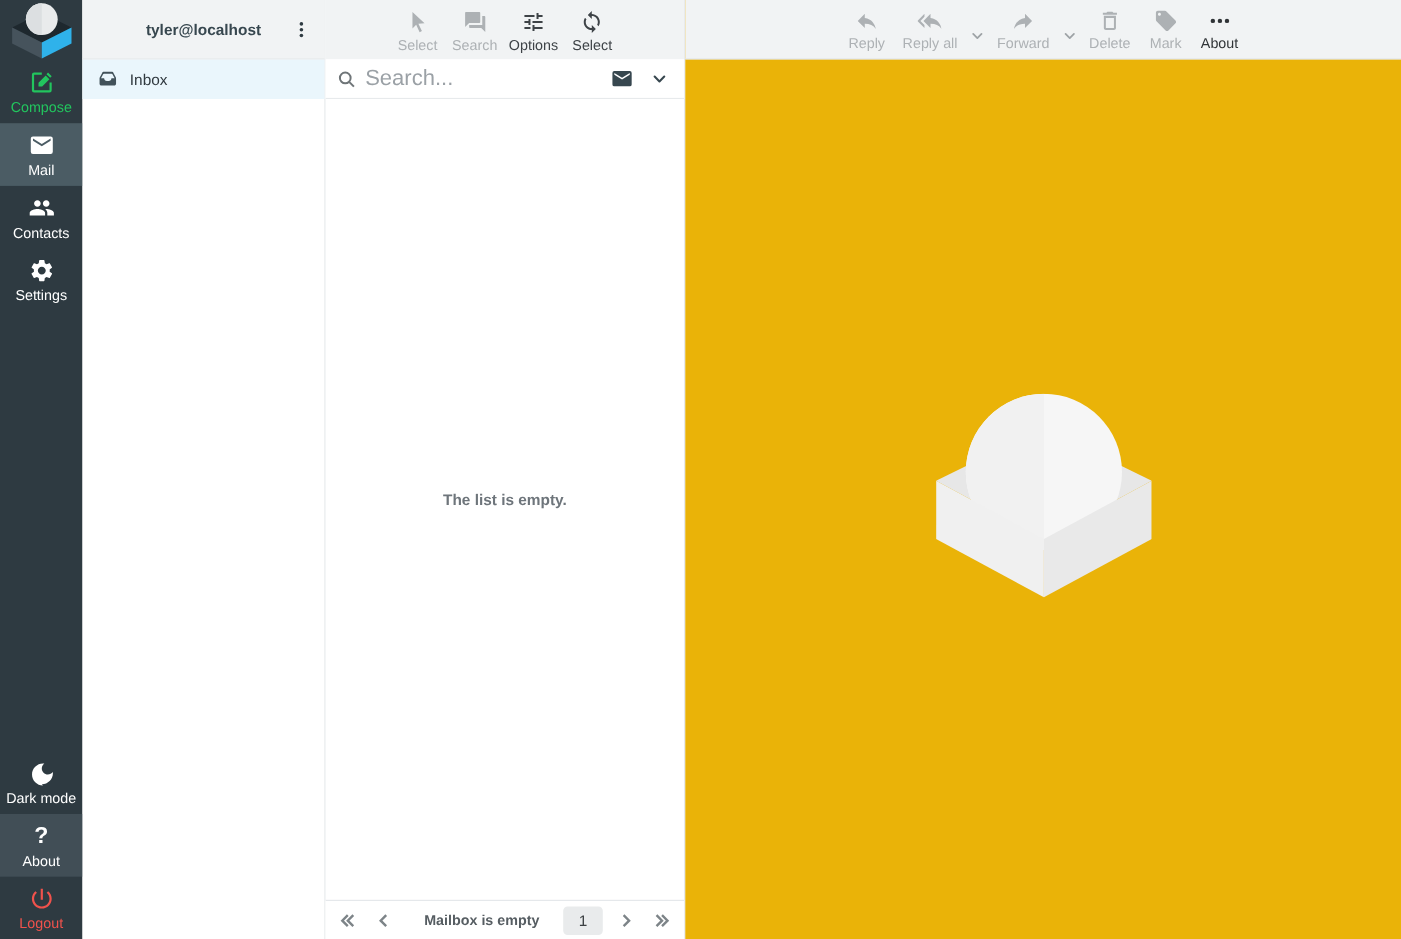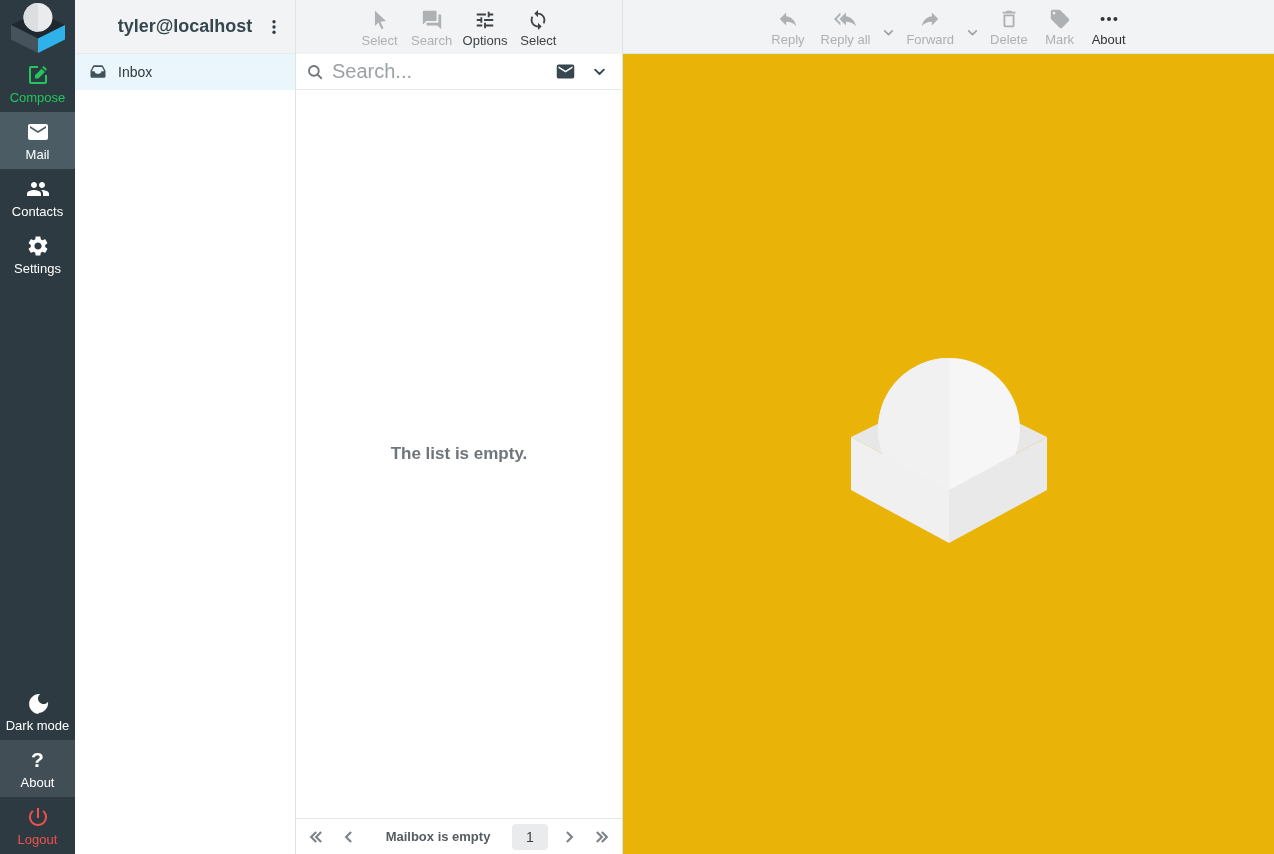--- a/index.html
+++ b/index.html
@@ -15,41 +15,41 @@
   .task-item.compose { color:#22c55e; height:56px; }
   .task-item.selected { background:#4b5c64; }
   .task-item.about-item { background:#414e56; }
   .task-item.logout { color:#f0524c; }
   .task-spacer { flex:1; }
   .q-icon { font-size:21px; font-weight:bold; line-height:24px; height:24px; }
 
   
   .folder-col { width:221px; flex-shrink:0; border-right:1px solid #dfe3e6; display:flex; flex-direction:column; background:#fff; }
   .folder-header { height:54px; flex-shrink:0; background:#f1f3f4; border-bottom:1px solid #e7eaec; display:flex; align-items:center; justify-content:center; position:relative; }
-  .folder-title { font-weight:bold; font-size:18px; color:#37474f; }
+  .folder-title { font-weight:bold; font-size:14px; color:#37474f; }
   .kebab-btn { position:absolute; right:6px; top:0; width:30px; height:54px; display:flex; align-items:center; justify-content:center; cursor:pointer; color:#2f3b42; }
   .folder-item { height:36px; flex-shrink:0; display:flex; align-items:center; gap:10px; padding:0 13px; font-size:14px; color:#30393f; cursor:pointer; }
   .folder-item.selected { background:#eaf6fc; }
   .folder-item svg { width:20px; height:20px; fill:#42525a; flex-shrink:0; }
 
   
   .list-col { width:327px; flex-shrink:0; border-right:1px solid #dfe3e6; display:flex; flex-direction:column; background:#fff; }
   .list-toolbar { height:54px; flex-shrink:0; background:#f1f3f4; display:flex; align-items:stretch; justify-content:center; }
   .tbtn { min-width:52px; padding:6px 5px 4px; display:flex; flex-direction:column; align-items:center; justify-content:center; gap:2px; font-size:13px; color:#3e4347; cursor:pointer; }
   .tbtn svg { width:22px; height:22px; fill:currentColor; }
   .tbtn.disabled { color:#adb1b4; cursor:default; }
   .search-row { height:36px; flex-shrink:0; background:#fff; border-bottom:1px solid #e7eaec; display:flex; align-items:center; padding:0 10px; gap:8px; }
   .search-row .mag { width:18px; height:18px; stroke:#6f7578; fill:none; stroke-width:2.4; flex-shrink:0; cursor:pointer; }
   .search-input { flex:1; border:none; outline:none; font-size:20px; color:#333; font-family:"Liberation Sans", sans-serif; min-width:0; }
   .search-input::placeholder { color:#9ba1a6; opacity:1; }
   .scope-btn { width:26px; height:30px; display:flex; align-items:center; justify-content:center; color:#37474f; cursor:pointer; flex-shrink:0; }
   .scope-btn svg.env { width:21px; height:21px; fill:currentColor; }
   .scope-btn svg.chev { width:15px; height:15px; stroke:#37474f; fill:none; stroke-width:3; }
   .list-body { flex:1; display:flex; align-items:center; justify-content:center; }
-  .empty-msg { font-size:17px; font-weight:bold; color:#6e757b; }
+  .empty-msg { font-size:14px; font-weight:bold; color:#6e757b; }
   .pagination { height:36px; flex-shrink:0; border-top:1px solid #e3e6e9; display:flex; align-items:center; padding:0 6px; gap:2px; background:#fff; }
   .page-btn { width:30px; height:30px; display:flex; align-items:center; justify-content:center; color:#7d8488; cursor:pointer; flex-shrink:0; }
   .page-btn svg { width:20px; height:20px; stroke:currentColor; fill:none; stroke-width:2.6; }
   .page-status { flex:1; text-align:center; font-size:13px; font-weight:bold; color:#565d62; }
   .page-input { width:36px; height:26px; flex-shrink:0; border:none; outline:none; background:#e9ebec; border-radius:4px; text-align:center; font-size:14px; color:#3c4043; font-family:"Liberation Sans", sans-serif; margin-right:4px; }
 
   
   .content-col { flex:1; min-width:0; display:flex; flex-direction:column; background:#eab308; }
   .content-toolbar { height:54px; flex-shrink:0; background:#f1f3f4; border-bottom:1px solid #e3e6e9; display:flex; align-items:stretch; justify-content:center; }
   .content-toolbar .tbtn { min-width:48px; padding:6px 8px 4px; }

